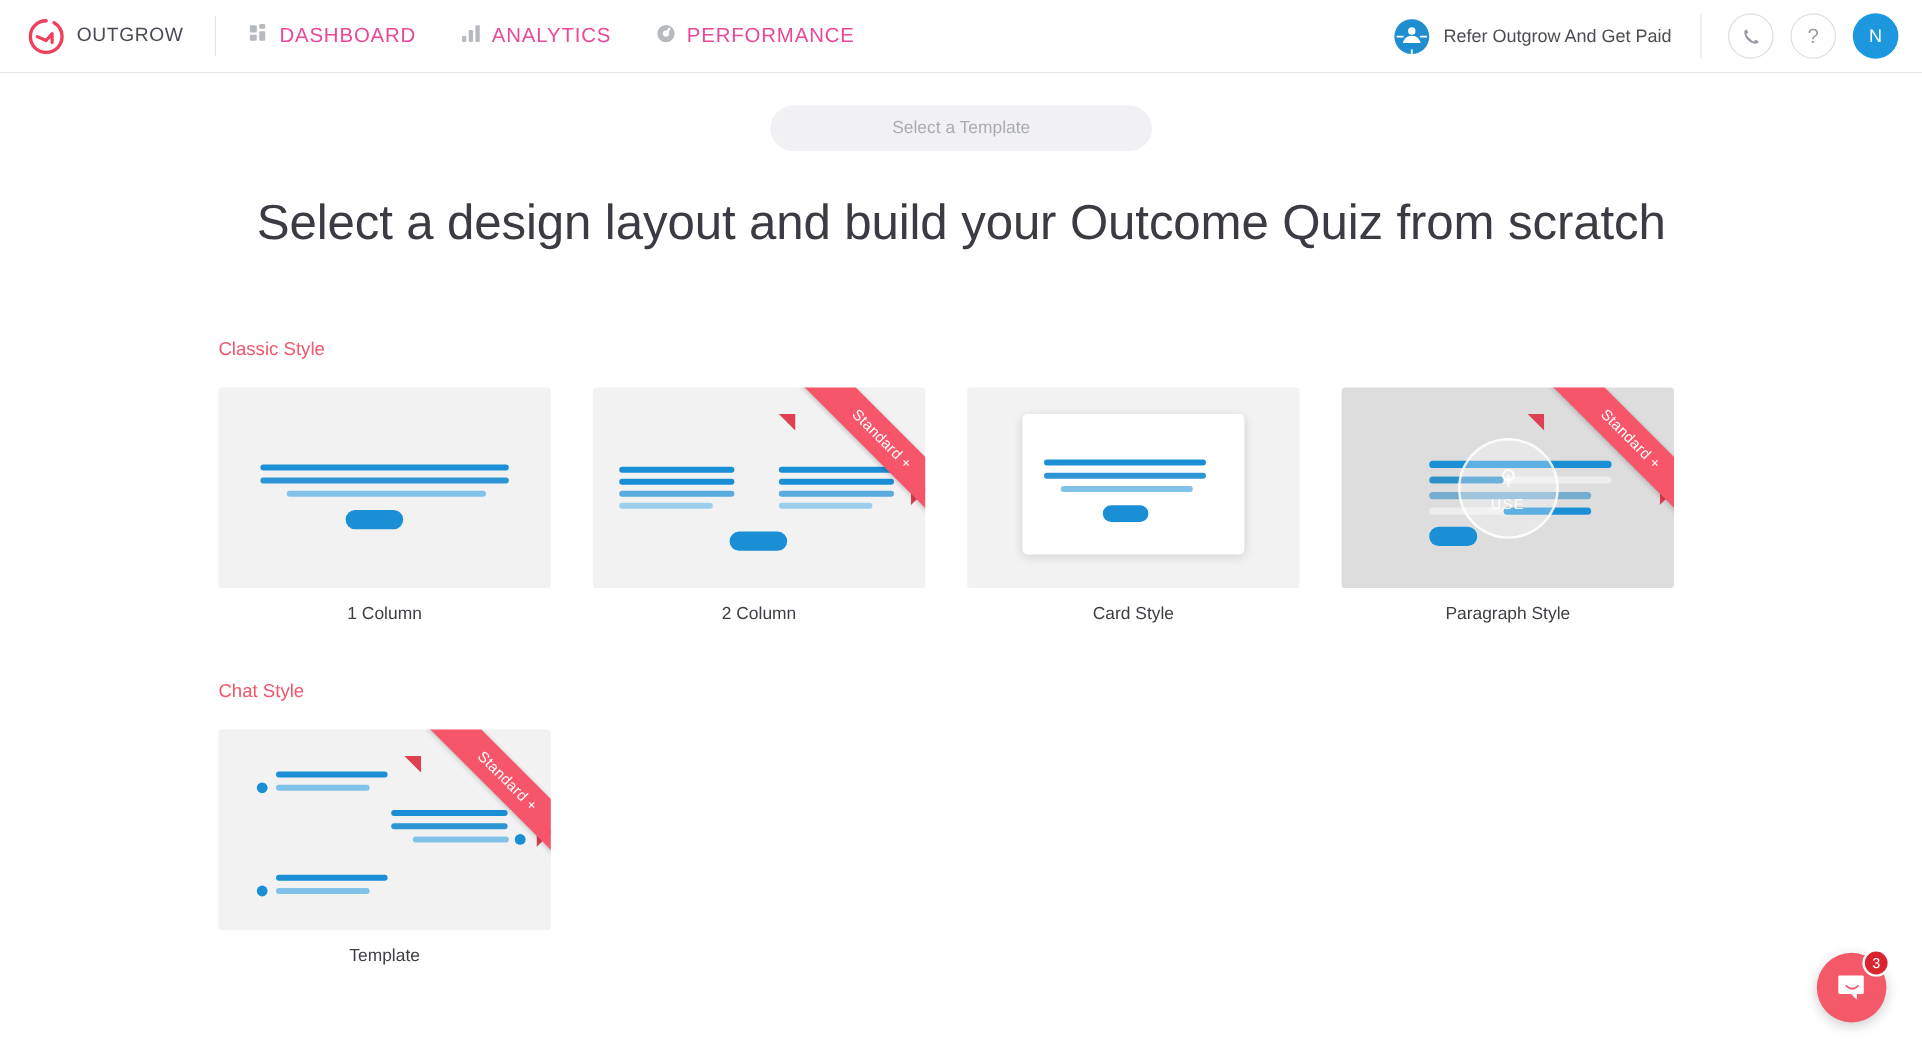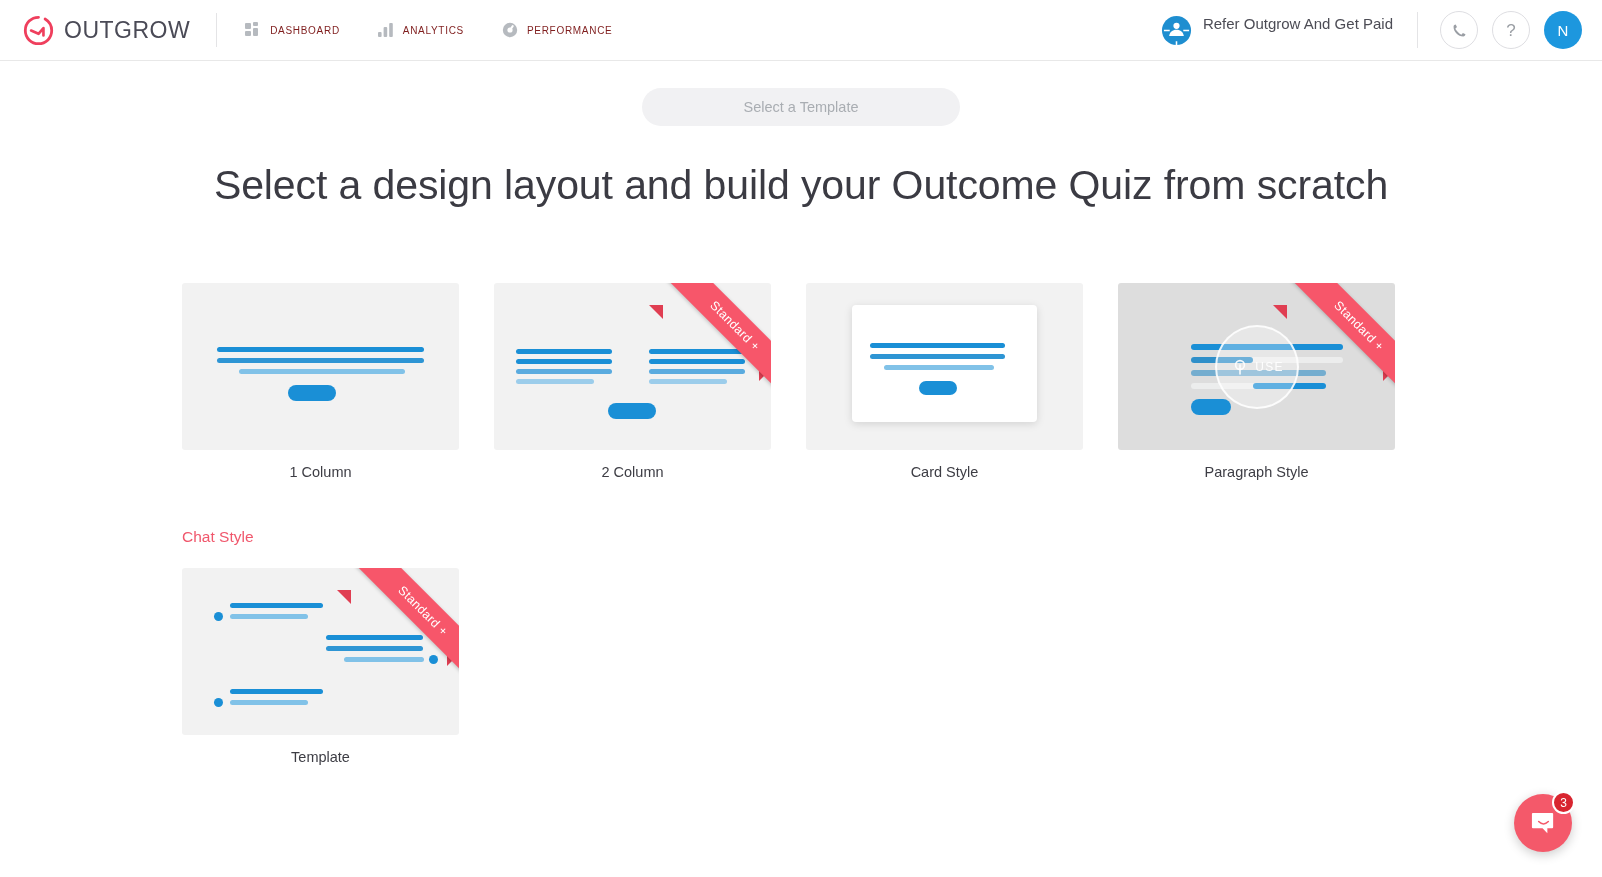--- a/index.html
+++ b/index.html
@@ -17,42 +17,42 @@
     width: 100%;
     background: #ffffff;
     border-bottom: 1px solid #e8e8e8;
     display: flex;
     align-items: center;
     padding: 0 20px 0 22px;
   }
   .brand { display: flex; align-items: center; gap: 9px; padding-right: 26px; }
   .brand-mark { width: 33px; height: 33px; flex: 0 0 33px; }
   .brand-text {
-    font-size: 23px;
+    font-size: 16px;
     letter-spacing: 0.5px;
     color: #4a4a56;
     font-weight: 400;
   }
   .hdr-divider {
     width: 1px; height: 34px; background: #e4e4e6; margin-right: 28px;
   }
   .nav { display: flex; align-items: center; gap: 38px; }
   .nav-item {
-    display: flex; align-items: center; gap: 9px;
-    color: #7f1d1d;
-    font-size: 10px;
+    display: flex; align-items: flex-start; gap: 9px;
+    color: #ec4899;
+    font-size: 17px;
     letter-spacing: 0.7px;
     cursor: pointer;
     text-transform: uppercase;
   }
   .nav-ico { width: 16px; height: 16px; display: block; flex: 0 0 16px; }
 
   .hdr-right { margin-left: auto; display: flex; align-items: center; }
   .refer {
-    display: flex; align-items: flex-start; gap: 11px; cursor: pointer;
+    display: flex; align-items: center; gap: 11px; cursor: pointer;
     padding-right: 24px;
   }
   .refer-ico { width: 31px; height: 31px; flex: 0 0 31px; }
   .refer-label { font-size: 15px; color: #4c4c55; }
   .hdr-divider2 { width: 1px; height: 36px; background: #e4e4e6; margin: 0 22px 0 0; }
   .circle-btn {
     width: 38px; height: 38px; border-radius: 50%;
     border: 1px solid #dedee2; background: #fff;
     display: flex; align-items: center; justify-content: center;
     margin-right: 14px; cursor: pointer; color: #8b8f95;
@@ -178,21 +178,21 @@
 
   
   .use-overlay {
     position: absolute;
     left: 50%; top: 50%;
     width: 84px; height: 84px;
     margin-left: -42px; margin-top: -42px;
     border-radius: 50%;
     border: 2px solid rgba(255,255,255,.85);
     background: rgba(255,255,255,.30);
-    display: flex; flex-direction: row;
+    display: flex; flex-direction: column;
     align-items: center; justify-content: center;
     gap: 4px;
     cursor: pointer;
   }
   .use-overlay svg { width: 22px; height: 22px; display:block; }
   .use-label {
     color: rgba(255,255,255,.92);
     font-size: 12px;
     letter-spacing: 1.2px;
   }
@@ -315,20 +315,21 @@
   <div class="toggle">
     <button class="toggle-btn inactive">Select a Template</button>
   </div>
 </div>
 
 <h1 class="page-title">Select a design layout and build your Outcome Quiz from scratch</h1>
 
 <div class="content">
 
   <div class="section">
+    <div class="section-title">Classic Style</div>
 
     <div class="cards">
 
       <div class="card-slot">
         <div class="thumb">
           <div class="bar" style="left:35px;top:64px;width:207px;height:5px;background:#1a8fd6;"></div>
           <div class="bar" style="left:35px;top:75px;width:207px;height:5px;background:#2e95d4;"></div>
           <div class="bar" style="left:57px;top:86px;width:166px;height:5px;background:#81c2e8;"></div>
           <div class="pill" style="left:106px;top:102px;width:48px;height:16px;"></div>
         </div>

